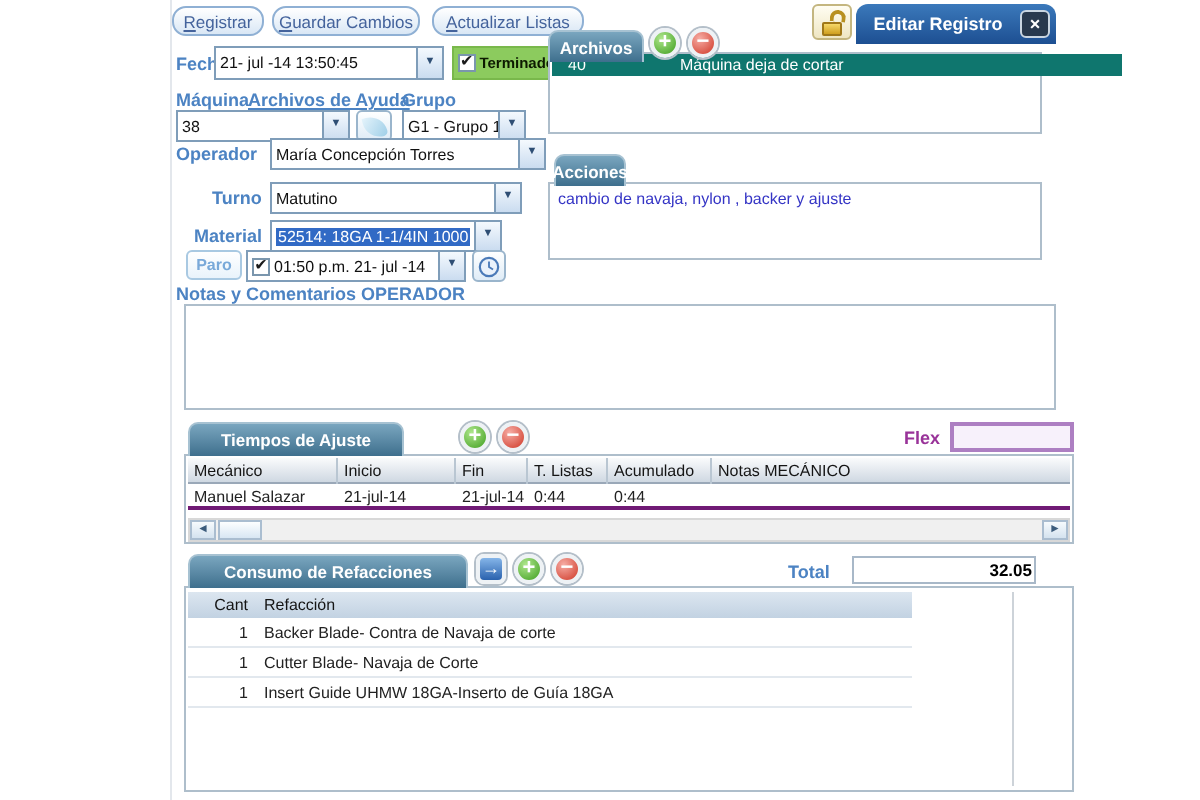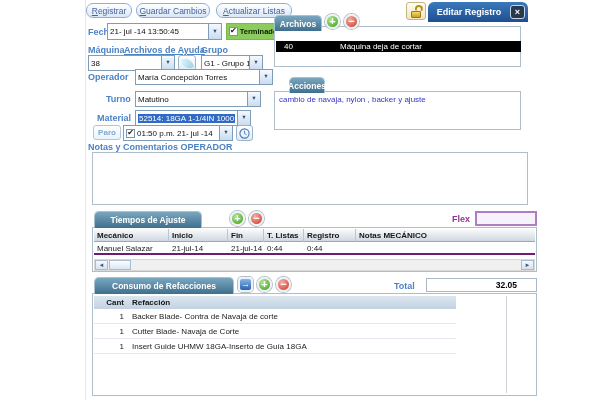--- a/index.html
+++ b/index.html
@@ -17,44 +17,44 @@
   .sel{background:#316ac5;color:#fff;padding:0 1px}
   .cb{background:#fff;border:1px solid #7a96ad;display:flex;align-items:center;justify-content:center;cursor:pointer}
   .cbi{font-size:8px;color:#1a1a1a;line-height:1;margin-top:-1px}
   .sechdr{position:absolute;background:linear-gradient(#7aa6bf,#3e6f8d);border:1px solid #a7c2d2;border-bottom:0;border-radius:5px 5px 0 0;color:#fff;font-weight:bold;font-size:8.5px;display:flex;align-items:center;justify-content:center;white-space:nowrap;z-index:3}
   .cbtn{position:absolute;width:15px;height:15px;border-radius:50%;border:2px solid #eef2f5;box-shadow:0 0 0 1px #b4bfc9;color:#fff;display:flex;align-items:center;justify-content:center;font-size:11px;font-weight:bold;line-height:1;cursor:pointer;z-index:3}
   .cbtn.green{background:radial-gradient(circle at 35% 30%,#aee68c,#3f9e1f)}
   .cbtn.red{background:radial-gradient(circle at 35% 30%,#f6aca4,#cf3726)}
   .cbtn.blue{border-radius:4px;background:linear-gradient(#85b5e8,#2a62ae);font-size:9px}
   .panel{position:absolute;background:#fff;border:1px solid #aebecb;z-index:1}
   .minibtn{position:absolute;border:1px solid #9ab5cc;border-radius:3px;background:linear-gradient(#feffff,#dfecf7);display:flex;align-items:center;justify-content:center;cursor:pointer}
-  .hdrcell{position:absolute;font-weight:bold;font-size:8px;color:#151515;white-space:nowrap}
+  .hdrcell{position:absolute;font-weight:normal;font-size:8px;color:#151515;white-space:nowrap}
   .cell{position:absolute;font-size:8px;color:#222;white-space:nowrap}
   .vsep{position:absolute;width:1px;background:#b9c6d2}
   #toolbar-lock{position:absolute;left:406px;top:2px;width:20px;height:18px;border:1px solid #c4b680;border-radius:3px;background:linear-gradient(#fffdf2,#efe6c2);display:flex;flex-direction:column;align-items:center;justify-content:center;cursor:pointer}
   .shk{width:8px;height:6px;border:2px solid #b89020;border-bottom:0;border-radius:4px 4px 0 0;transform:translateX(3px) rotate(6deg)}
   .bod{width:10px;height:7px;background:linear-gradient(#f6d868,#cf9f1f);border:1px solid #a07818;border-radius:1px}
   #etab{position:absolute;left:428px;top:2px;width:100px;height:20px;background:linear-gradient(#3b79bb,#1d4f92);border-radius:6px 6px 0 0;color:#fff;font-weight:bold;font-size:9px;display:flex;align-items:center;z-index:4}
   #etab .t{flex:1;text-align:center}
   #etab .x{width:15px;height:14px;margin-right:3px;background:#28394e;border:1px solid #c9d5e1;border-radius:3px;color:#fff;font-size:9px;font-weight:bold;display:flex;align-items:center;justify-content:center;cursor:pointer}
   #term{position:absolute;left:226px;top:23px;width:52px;height:17px;background:#8ccb5e;border:1px solid #79b84b;display:flex;align-items:center;gap:2px;padding:0 2px}
   #term .tl{font-size:7.5px;font-weight:bold;color:#0d1a00;white-space:nowrap}
   #parolbl{position:absolute;left:93px;top:125px;width:28px;height:15px;border:1px solid #a9c9e2;border-radius:3px;background:linear-gradient(#ffffff,#e9f3fb);color:#79a9d9;font-weight:bold;font-size:8px;display:flex;align-items:center;justify-content:center}
   #flex-input{position:absolute;left:475px;top:211px;width:62px;height:15px;border:2px solid #ad7fc2;background:#f7f1fb}
   .flexlbl{color:#993399}
   .feather{width:11px;height:11px;background:linear-gradient(135deg,#e4f3fb,#9fcfe8);border-radius:0 80% 20% 80%;transform:rotate(-15deg)}
-  .selrow{position:absolute;left:1px;top:14px;width:245px;height:11px;background:#000000;color:#fff;cursor:pointer}
+  .selrow{position:absolute;left:1px;top:0;width:285px;height:11px;background:#0f766e;color:#fff;cursor:pointer}
   .selrow span{position:absolute;font-size:8px;top:1px;white-space:nowrap}
   .acctext{position:absolute;left:4px;top:3px;right:4px;font-size:8px;color:#3535c5;white-space:nowrap}
   .gridrow{position:absolute;cursor:pointer}
   .scroll{position:absolute;background:#f0f0f0;border:1px solid #d8d8d8;display:flex;align-items:center}
   .sbtn{width:13px;height:100%;background:linear-gradient(#f6fafd,#d4e2ef);border:1px solid #aabdd0;display:flex;align-items:center;justify-content:center;font-size:6px;color:#3c5c7c;cursor:pointer}
   .sbtn.right{position:absolute;right:0;top:0}
   .thumb{position:absolute;left:14px;top:0;width:22px;height:100%;background:linear-gradient(#fdfeff,#d8e6f3);border:1px solid #aabdd0;cursor:grab}
-  #total-box{position:absolute;left:426px;top:278px;width:111px;height:14px;border:1px solid #a8b8c8;background:#fff;display:flex;align-items:center;justify-content:flex-end;padding-right:19px;font-size:8.5px;font-weight:bold;color:#000}
+  #total-box{position:absolute;left:426px;top:278px;width:92px;height:14px;border:1px solid #a8b8c8;background:#fff;display:flex;align-items:center;justify-content:flex-end;padding-right:1px;font-size:8.5px;font-weight:bold;color:#000}
   svg{display:block}
 </style>
 </head>
 <body>
 
 <div id="screen">
   <div class="vline-left"></div>
 
   <div class="btn accel" style="left:86px;top:3px;width:46px;height:15px"><u>R</u>egistrar</div>
   <div class="btn accel" style="left:136px;top:3px;width:74px;height:15px"><u>G</u>uardar Cambios</div>
@@ -152,38 +152,38 @@
   <div class="sechdr" style="left:274px;top:15px;width:48px;height:16px">Archivos</div>
   <div class="cbtn green" style="left:325px;top:14px">+</div>
   <div class="cbtn red" style="left:344px;top:14px">−</div>
   <div class="panel" style="left:274px;top:26px;width:247px;height:41px">
     <div class="selrow">
       <span style="left:8px">40</span>
       <span style="left:64px">Máquina deja de cortar</span>
     </div>
   </div>
 
-  <div class="sechdr" style="left:289px;top:77px;width:36px;height:16px">Acciones</div>
+  <div class="sechdr" style="left:277px;top:77px;width:36px;height:16px">Acciones</div>
   <div class="panel" style="left:274px;top:91px;width:247px;height:39px">
     <span class="acctext">cambio de navaja, nylon , backer y ajuste</span>
   </div>
 
   <div class="sechdr" style="left:94px;top:211px;width:108px;height:17px">Tiempos de Ajuste</div>
   <div class="cbtn green" style="left:230px;top:211px">+</div>
   <div class="cbtn red" style="left:249px;top:211px">−</div>
   <span class="lbl flexlbl" style="left:452px;top:214px">Flex</span>
   <div id="flex-input"></div>
 
   <div class="panel" style="left:92px;top:227px;width:445px;height:45px">
     <div style="position:absolute;left:1px;top:1px;width:441px;height:13px;background:linear-gradient(#fafbfc,#cfd8e2);border-bottom:1px solid #9aa8b8">
       <span class="hdrcell" style="left:3px;top:2px">Mecánico</span>
       <span class="hdrcell" style="left:78px;top:2px">Inicio</span>
       <span class="hdrcell" style="left:137px;top:2px">Fin</span>
       <span class="hdrcell" style="left:173px;top:2px">T. Listas</span>
-      <span class="hdrcell" style="left:213px;top:2px">Registro</span>
+      <span class="hdrcell" style="left:213px;top:2px">Acumulado</span>
       <span class="hdrcell" style="left:265px;top:2px">Notas MECÁNICO</span>
       <span class="vsep" style="left:74px;top:0;height:13px"></span>
       <span class="vsep" style="left:133px;top:0;height:13px"></span>
       <span class="vsep" style="left:169px;top:0;height:13px"></span>
       <span class="vsep" style="left:209px;top:0;height:13px"></span>
       <span class="vsep" style="left:261px;top:0;height:13px"></span>
     </div>
     <div class="gridrow" style="left:1px;top:15px;width:441px;height:12px;border-bottom:2px solid #701a75">
       <span class="cell" style="left:3px;top:1px">Manuel Salazar</span>
       <span class="cell" style="left:78px;top:1px">21-jul-14</span>

